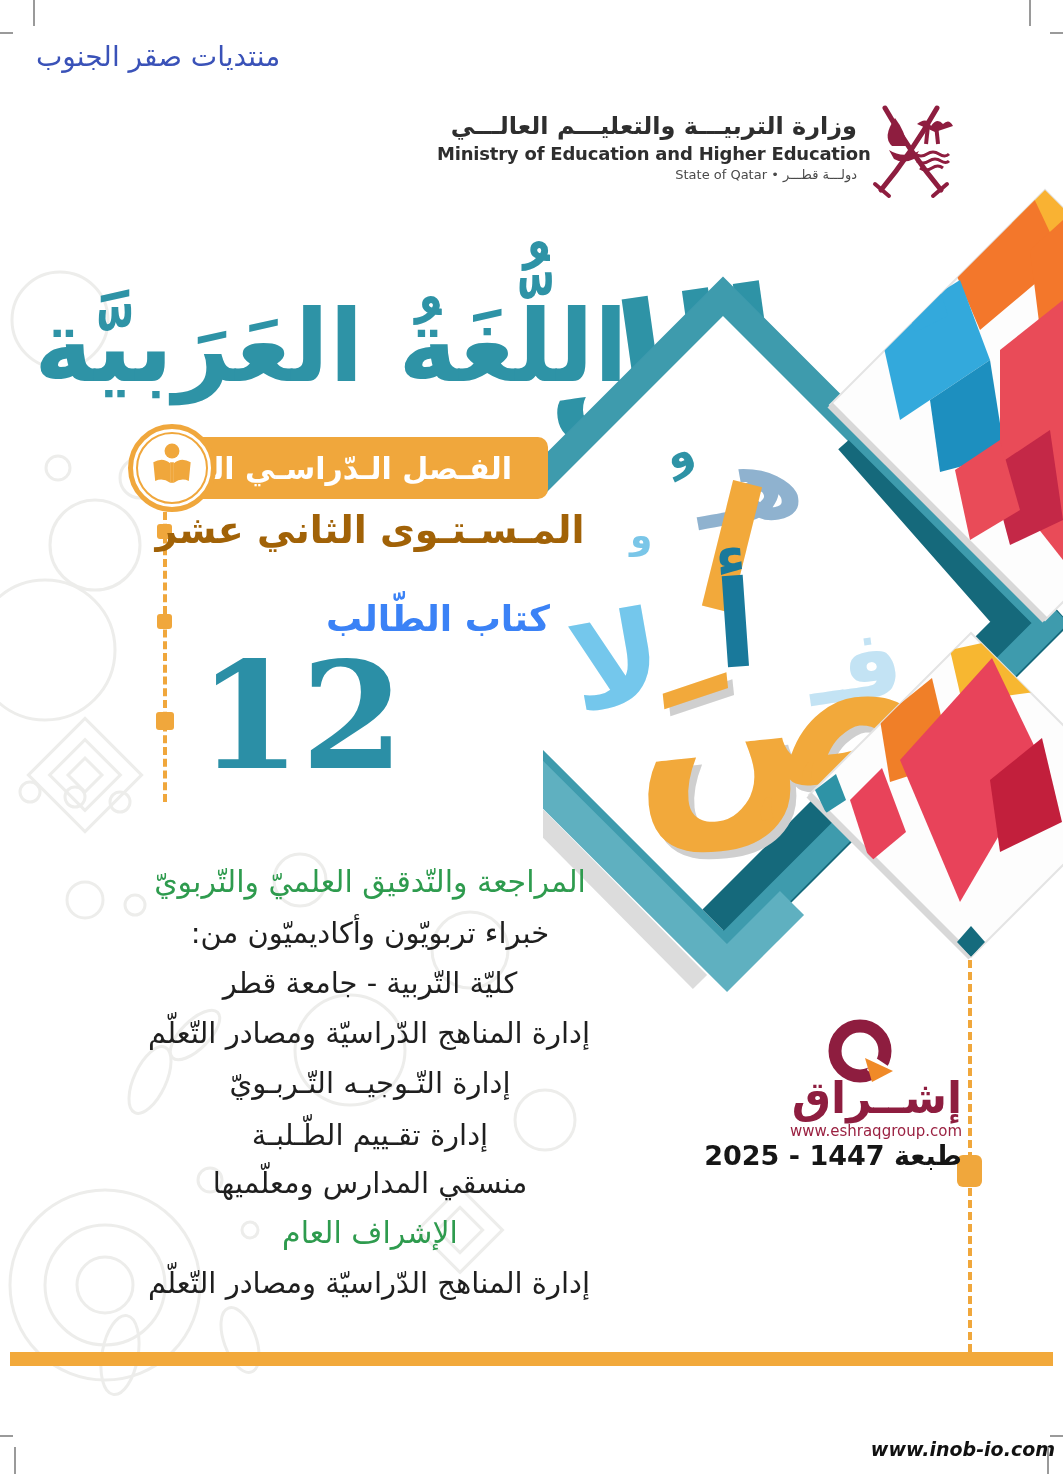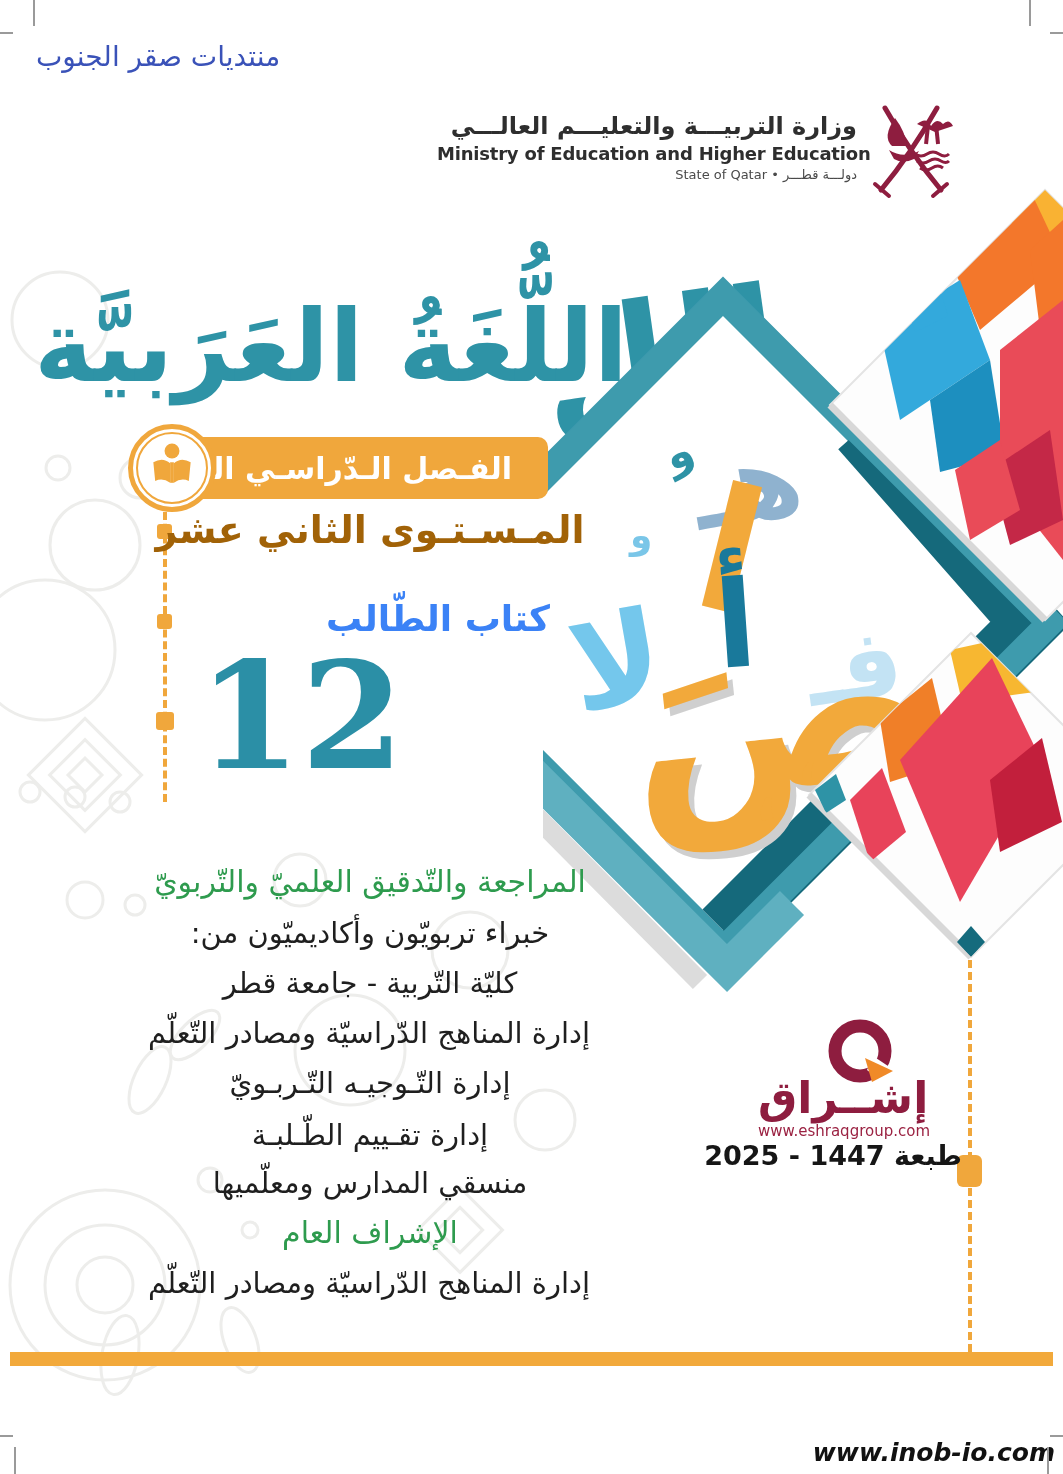--- a/index.html
+++ b/index.html
@@ -43,29 +43,29 @@
   .grade{left:198px;top:642px;width:165px;text-align:center;font-size:148px;line-height:1;
          font-weight:bold;color:#2b8fa6;font-family:"DejaVu Serif",serif;z-index:5;}
 
   
   .credit{left:150px;top:0;width:440px;text-align:center;font-size:29px;font-weight:normal;
           color:#1f1f1f;z-index:5;}
   .green{color:#2e9b4e;}
   .credit.h{font-size:30px;}
 
   
-  .publisher{left:758px;top:1018px;width:204px;text-align:left;z-index:5;}
+  .publisher{left:758px;top:1018px;width:204px;text-align:right;z-index:5;}
   .publisher .qlogo{display:block;margin:0 auto;}
   .publisher .pname{font-size:44px;font-weight:bold;color:#8e1d3f;line-height:1;margin-top:-14px;}
   .publisher .purl{font-size:15px;color:#9b2242;margin-top:2px;}
   .publisher .edition{font-size:27px;font-weight:bold;color:#161616;}
 
   
   .bottom-bar{left:10px;top:1352px;width:1043px;height:14px;background:#f2a93b;z-index:5;}
-  .footer-mark{right:8px;top:1438px;font-size:25px;font-weight:bold;font-style:italic;color:#111;z-index:5;}
+  .footer-mark{right:8px;top:1438px;font-size:19px;font-weight:bold;font-style:italic;color:#111;z-index:5;}
 
   
   .crop{background:#9a9a9a;z-index:8;}
 
   svg text{font-family:"DejaVu Sans",sans-serif;}
 </style>
 </head>
 <body>
 
 <div id="canvas">

